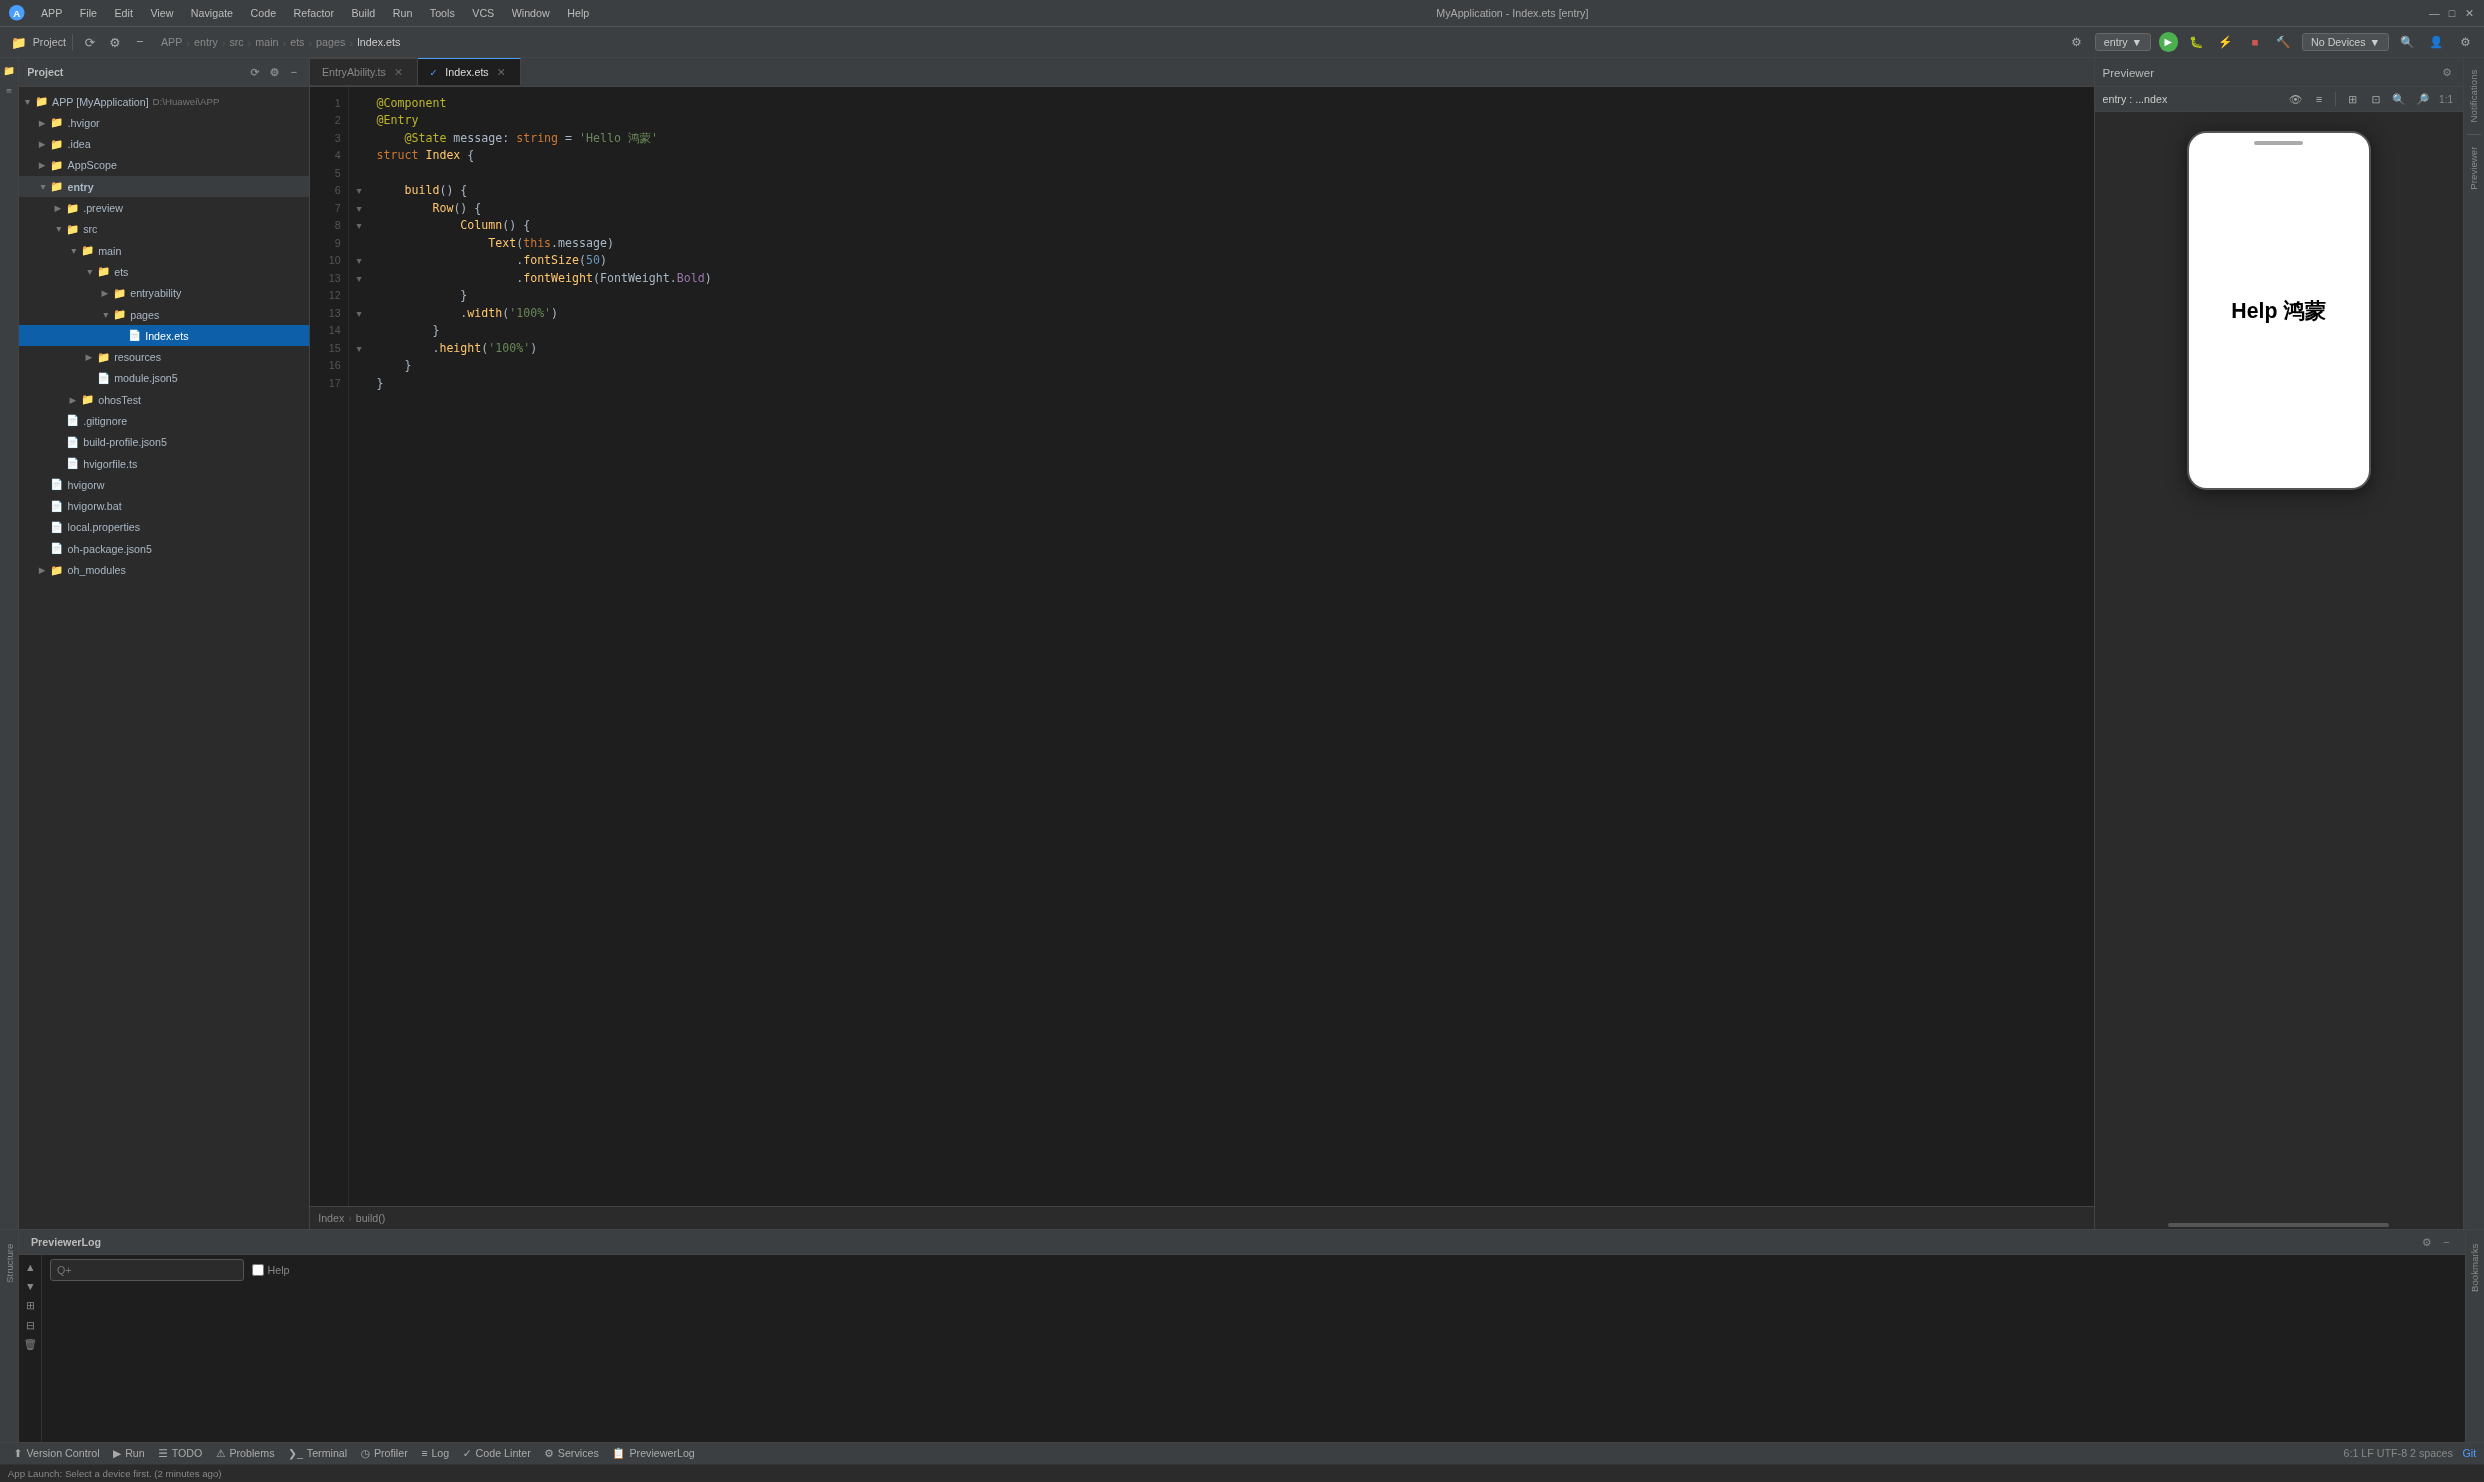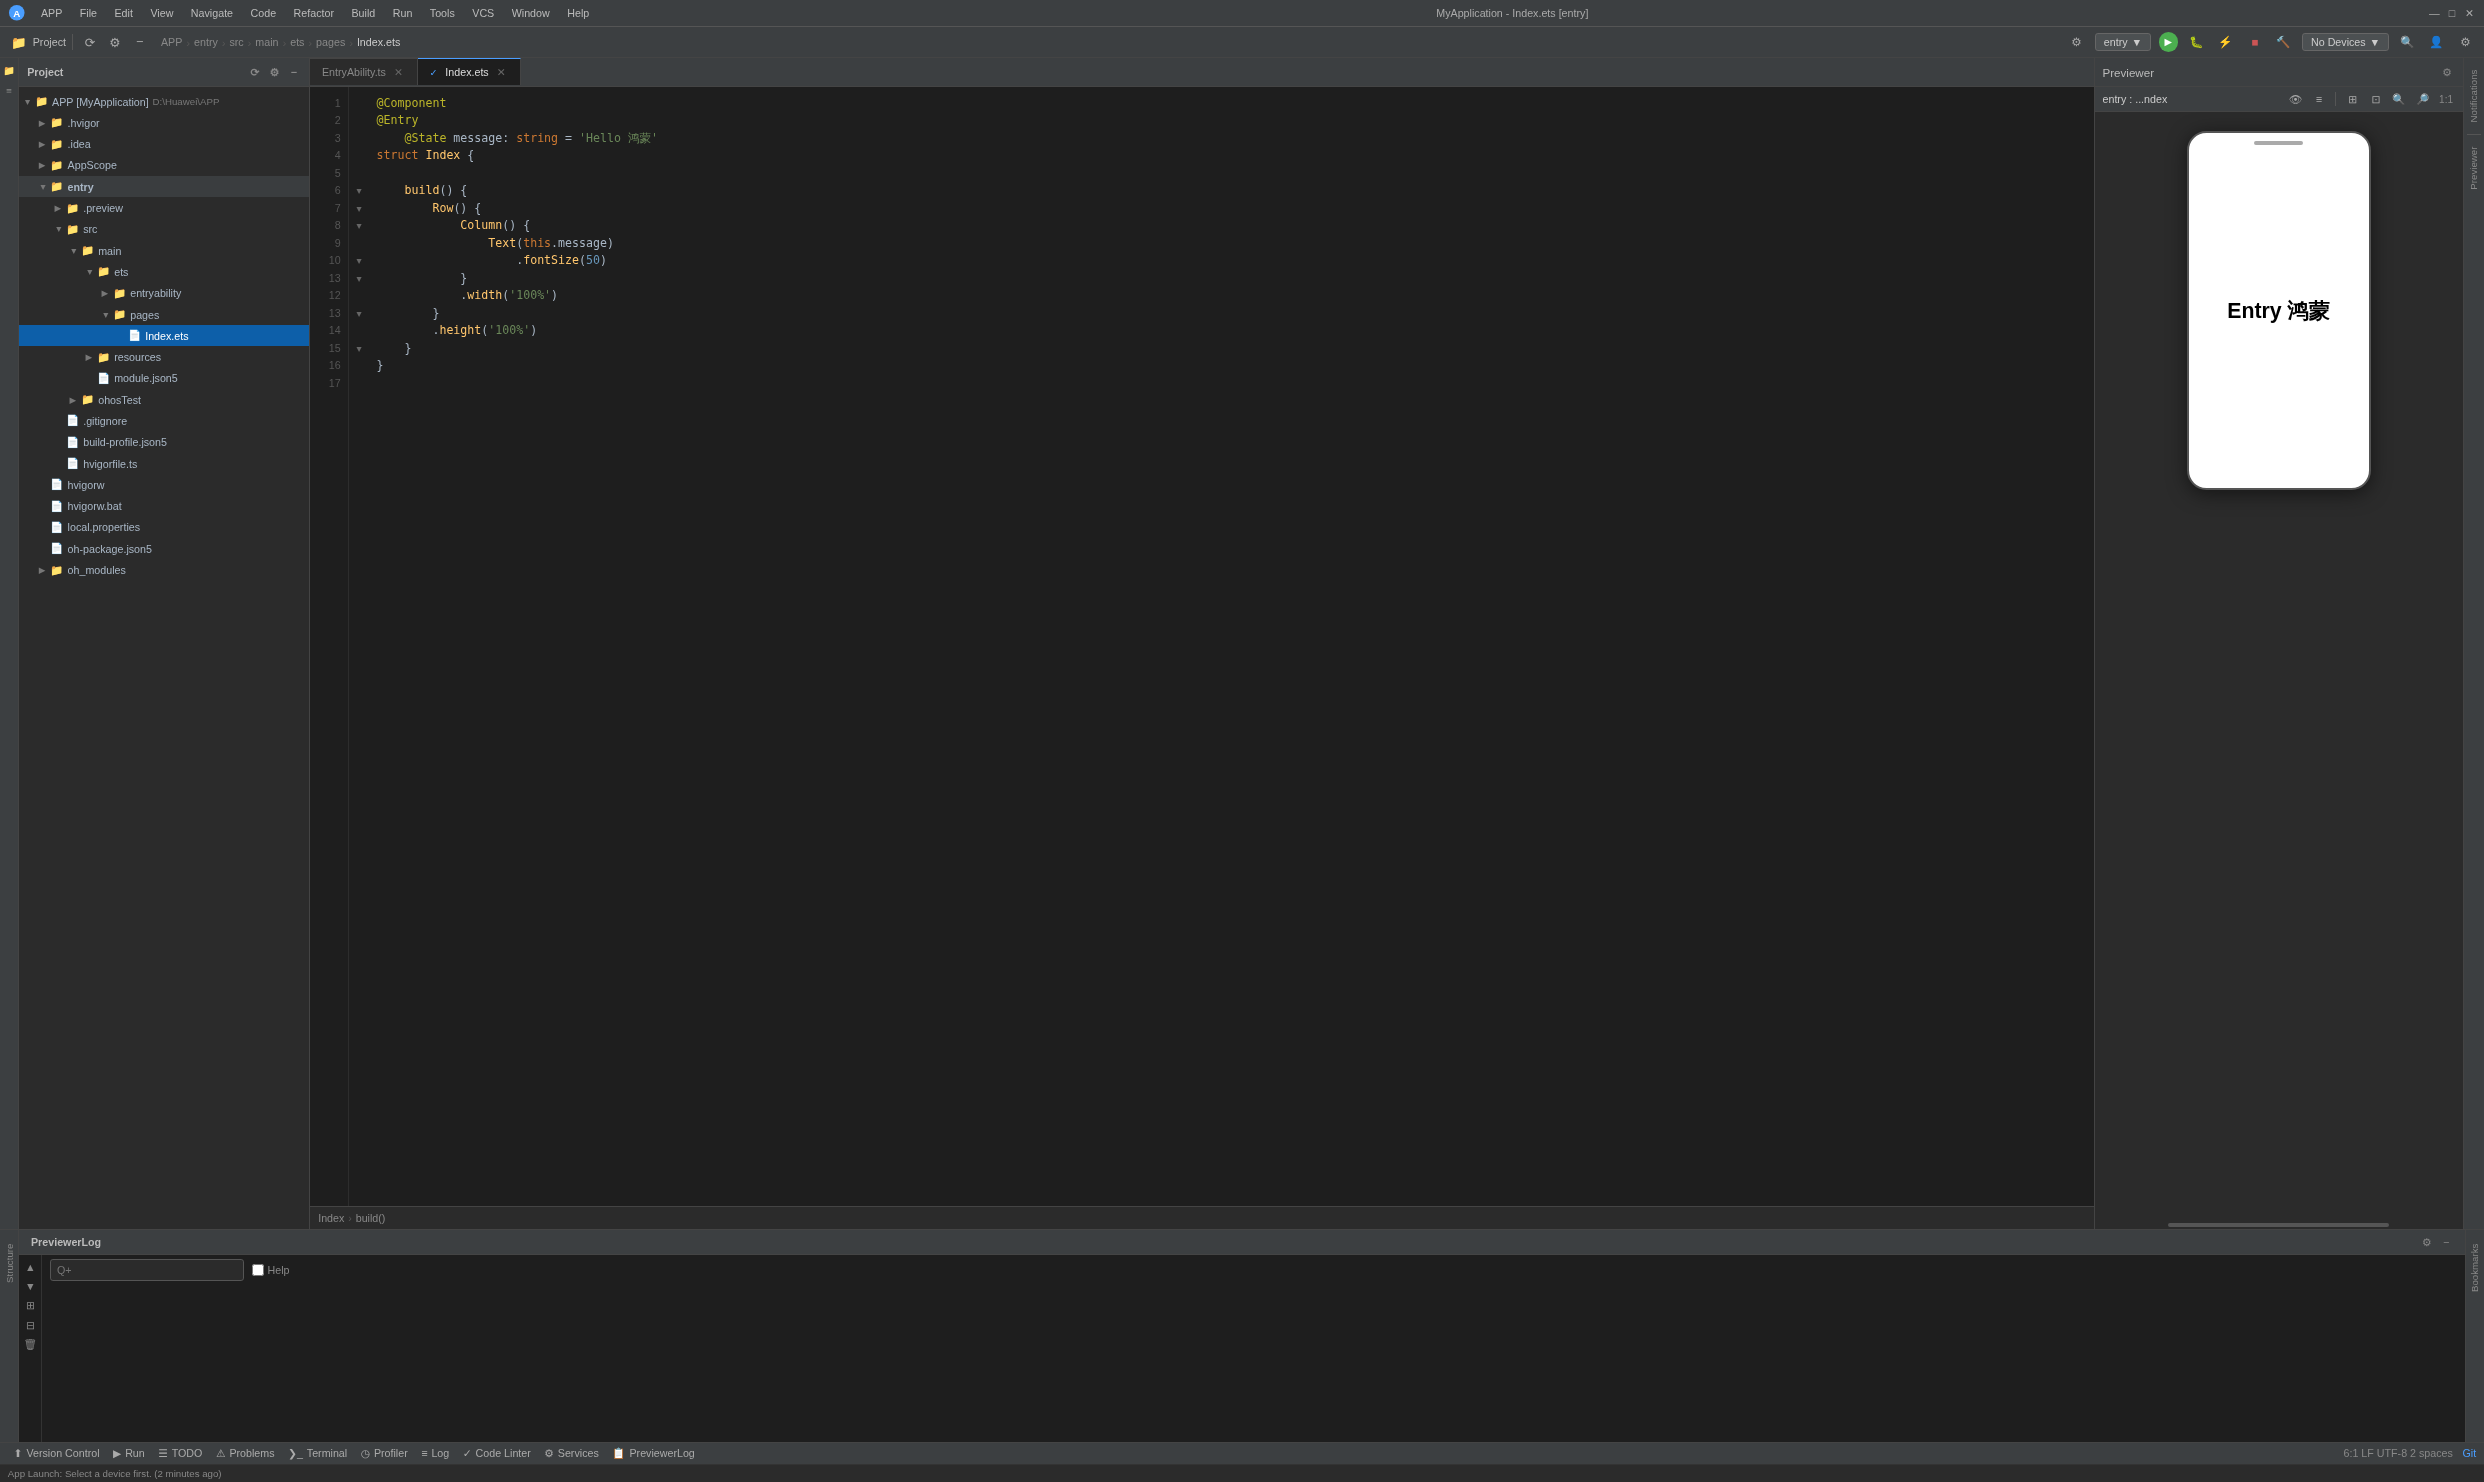--- a/index.html
+++ b/index.html
@@ -876,20 +876,21 @@
         <div class="code-line"><span class="anno">@Component</span></div>
         <div class="code-line"><span class="anno">@Entry</span></div>
         <div class="code-line"><span class="plain">    </span><span class="anno">@State</span><span class="plain"> message: </span><span class="kw">string</span><span class="plain"> = </span><span class="str">'Hello 鸿蒙'</span></div>
         <div class="code-line"><span class="kw">struct </span><span class="fn">Index</span><span class="plain"> {</span></div>
         <div class="code-line"></div>
         <div class="code-line"><span class="plain">    </span><span class="fn">build</span><span class="plain">() {</span></div>
         <div class="code-line"><span class="plain">        </span><span class="fn">Row</span><span class="plain">() {</span></div>
         <div class="code-line"><span class="plain">            </span><span class="fn">Column</span><span class="plain">() {</span></div>
         <div class="code-line"><span class="plain">                </span><span class="fn">Text</span><span class="plain">(</span><span class="kw">this</span><span class="plain">.message)</span></div>
         <div class="code-line"><span class="plain">                    .</span><span class="fn">fontSize</span><span class="plain">(</span><span class="num">50</span><span class="plain">)</span></div>
+        <div class="code-line"><span class="plain">                    .</span><span class="fn">fontWeight</span><span class="plain">(</span><span class="type">FontWeight</span><span class="plain">.</span><span class="prop">Bold</span><span class="plain">)</span></div>
         <div class="code-line"><span class="plain">            }</span></div>
         <div class="code-line"><span class="plain">            .</span><span class="fn">width</span><span class="plain">(</span><span class="str">'100%'</span><span class="plain">)</span></div>
         <div class="code-line"><span class="plain">        }</span></div>
         <div class="code-line"><span class="plain">        .</span><span class="fn">height</span><span class="plain">(</span><span class="str">'100%'</span><span class="plain">)</span></div>
         <div class="code-line"><span class="plain">    }</span></div>
         <div class="code-line"><span class="plain">}</span></div>
       </div>
     </div>
 
     <div class="editor-breadcrumb">
@@ -910,21 +911,21 @@
       <div class="previewer-toolbar-btn">≡</div>
       <div style="width:1px;height:13.6px;background:#555;margin:0 1.9px;"></div>
       <div class="previewer-toolbar-btn">⊞</div>
       <div class="previewer-toolbar-btn">⊡</div>
       <div class="previewer-toolbar-btn">🔍</div>
       <div class="previewer-toolbar-btn">🔎</div>
       <div style="font-size:10px;color:#888;margin:0 1.9px;">1:1</div>
     </div>
     <div class="previewer-content">
       <div class="phone-mockup">
-        <div class="phone-hello">Entry 鸿蒙</div>
+        <div class="phone-hello">Help 鸿蒙</div>
       </div>
     </div>
     <div class="previewer-scrollbar">
       <div class="previewer-scrollbar-thumb"></div>
     </div>
   </div>
 
   <div class="right-sidebar">
     <div class="right-sidebar-item">Notifications</div>
     <div class="right-sidebar-divider"></div>

